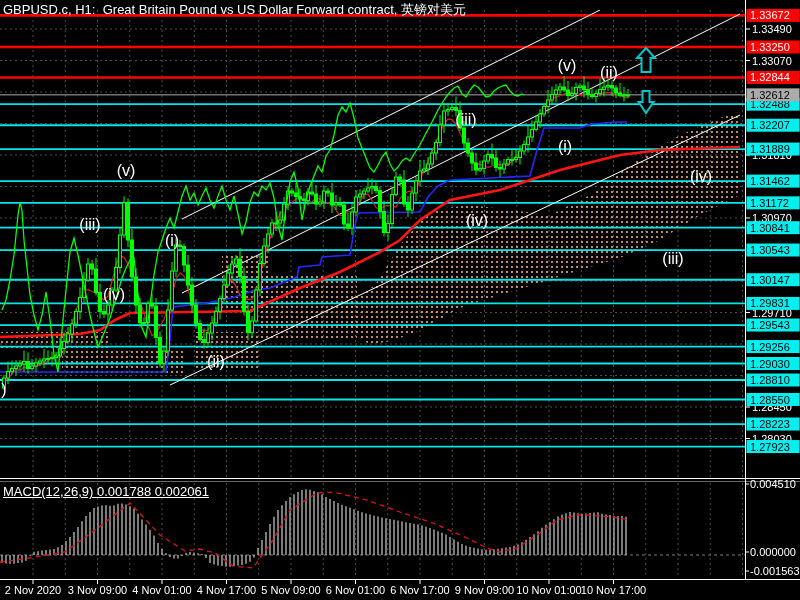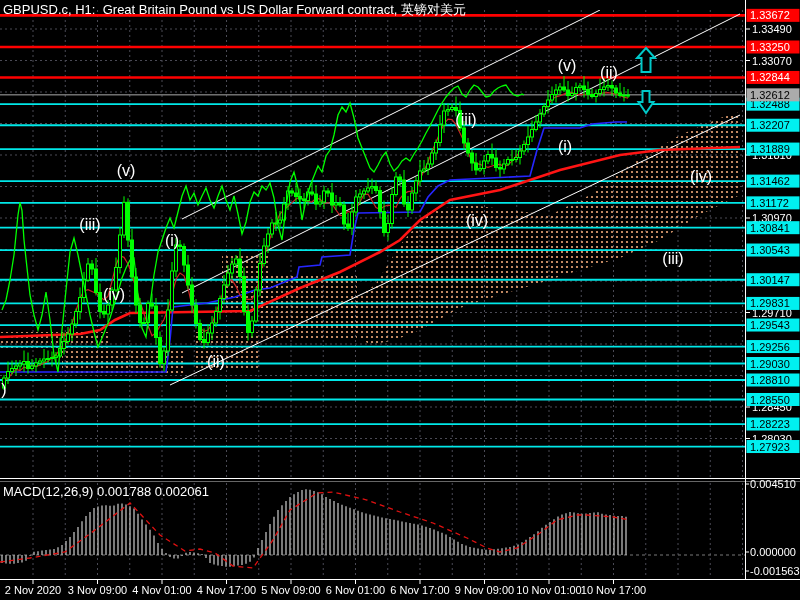--- a/index.html
+++ b/index.html
@@ -1,21 +1,21 @@
 <!DOCTYPE html>
 <html><head>
 <meta charset="utf-8">
 <style>
   html,body{margin:0;padding:0;background:#000;}
   #screen{position:relative;width:800px;height:600px;background:#000;overflow:hidden;
           font-family:"Liberation Sans",sans-serif;}
   #chartSvg{position:absolute;left:0;top:0;}
   .ovl{position:absolute;color:#fff;font-size:13px;white-space:pre;}
   #titleBar{left:3px;top:1px;}
-  #macdLabel{left:3px;top:484px;}
+  #macdLabel{left:3px;top:484px;text-decoration:underline;}
   text{font-family:"Liberation Sans",sans-serif;}
 </style>
 </head>
 <body>
 
 <div id="screen">
   <svg id="chartSvg" width="800" height="600">
       <defs>
         <pattern id="dots" width="5" height="5" patternUnits="userSpaceOnUse">
           <circle cx="2" cy="2" r="1.1" fill="#F0A878"></circle>

